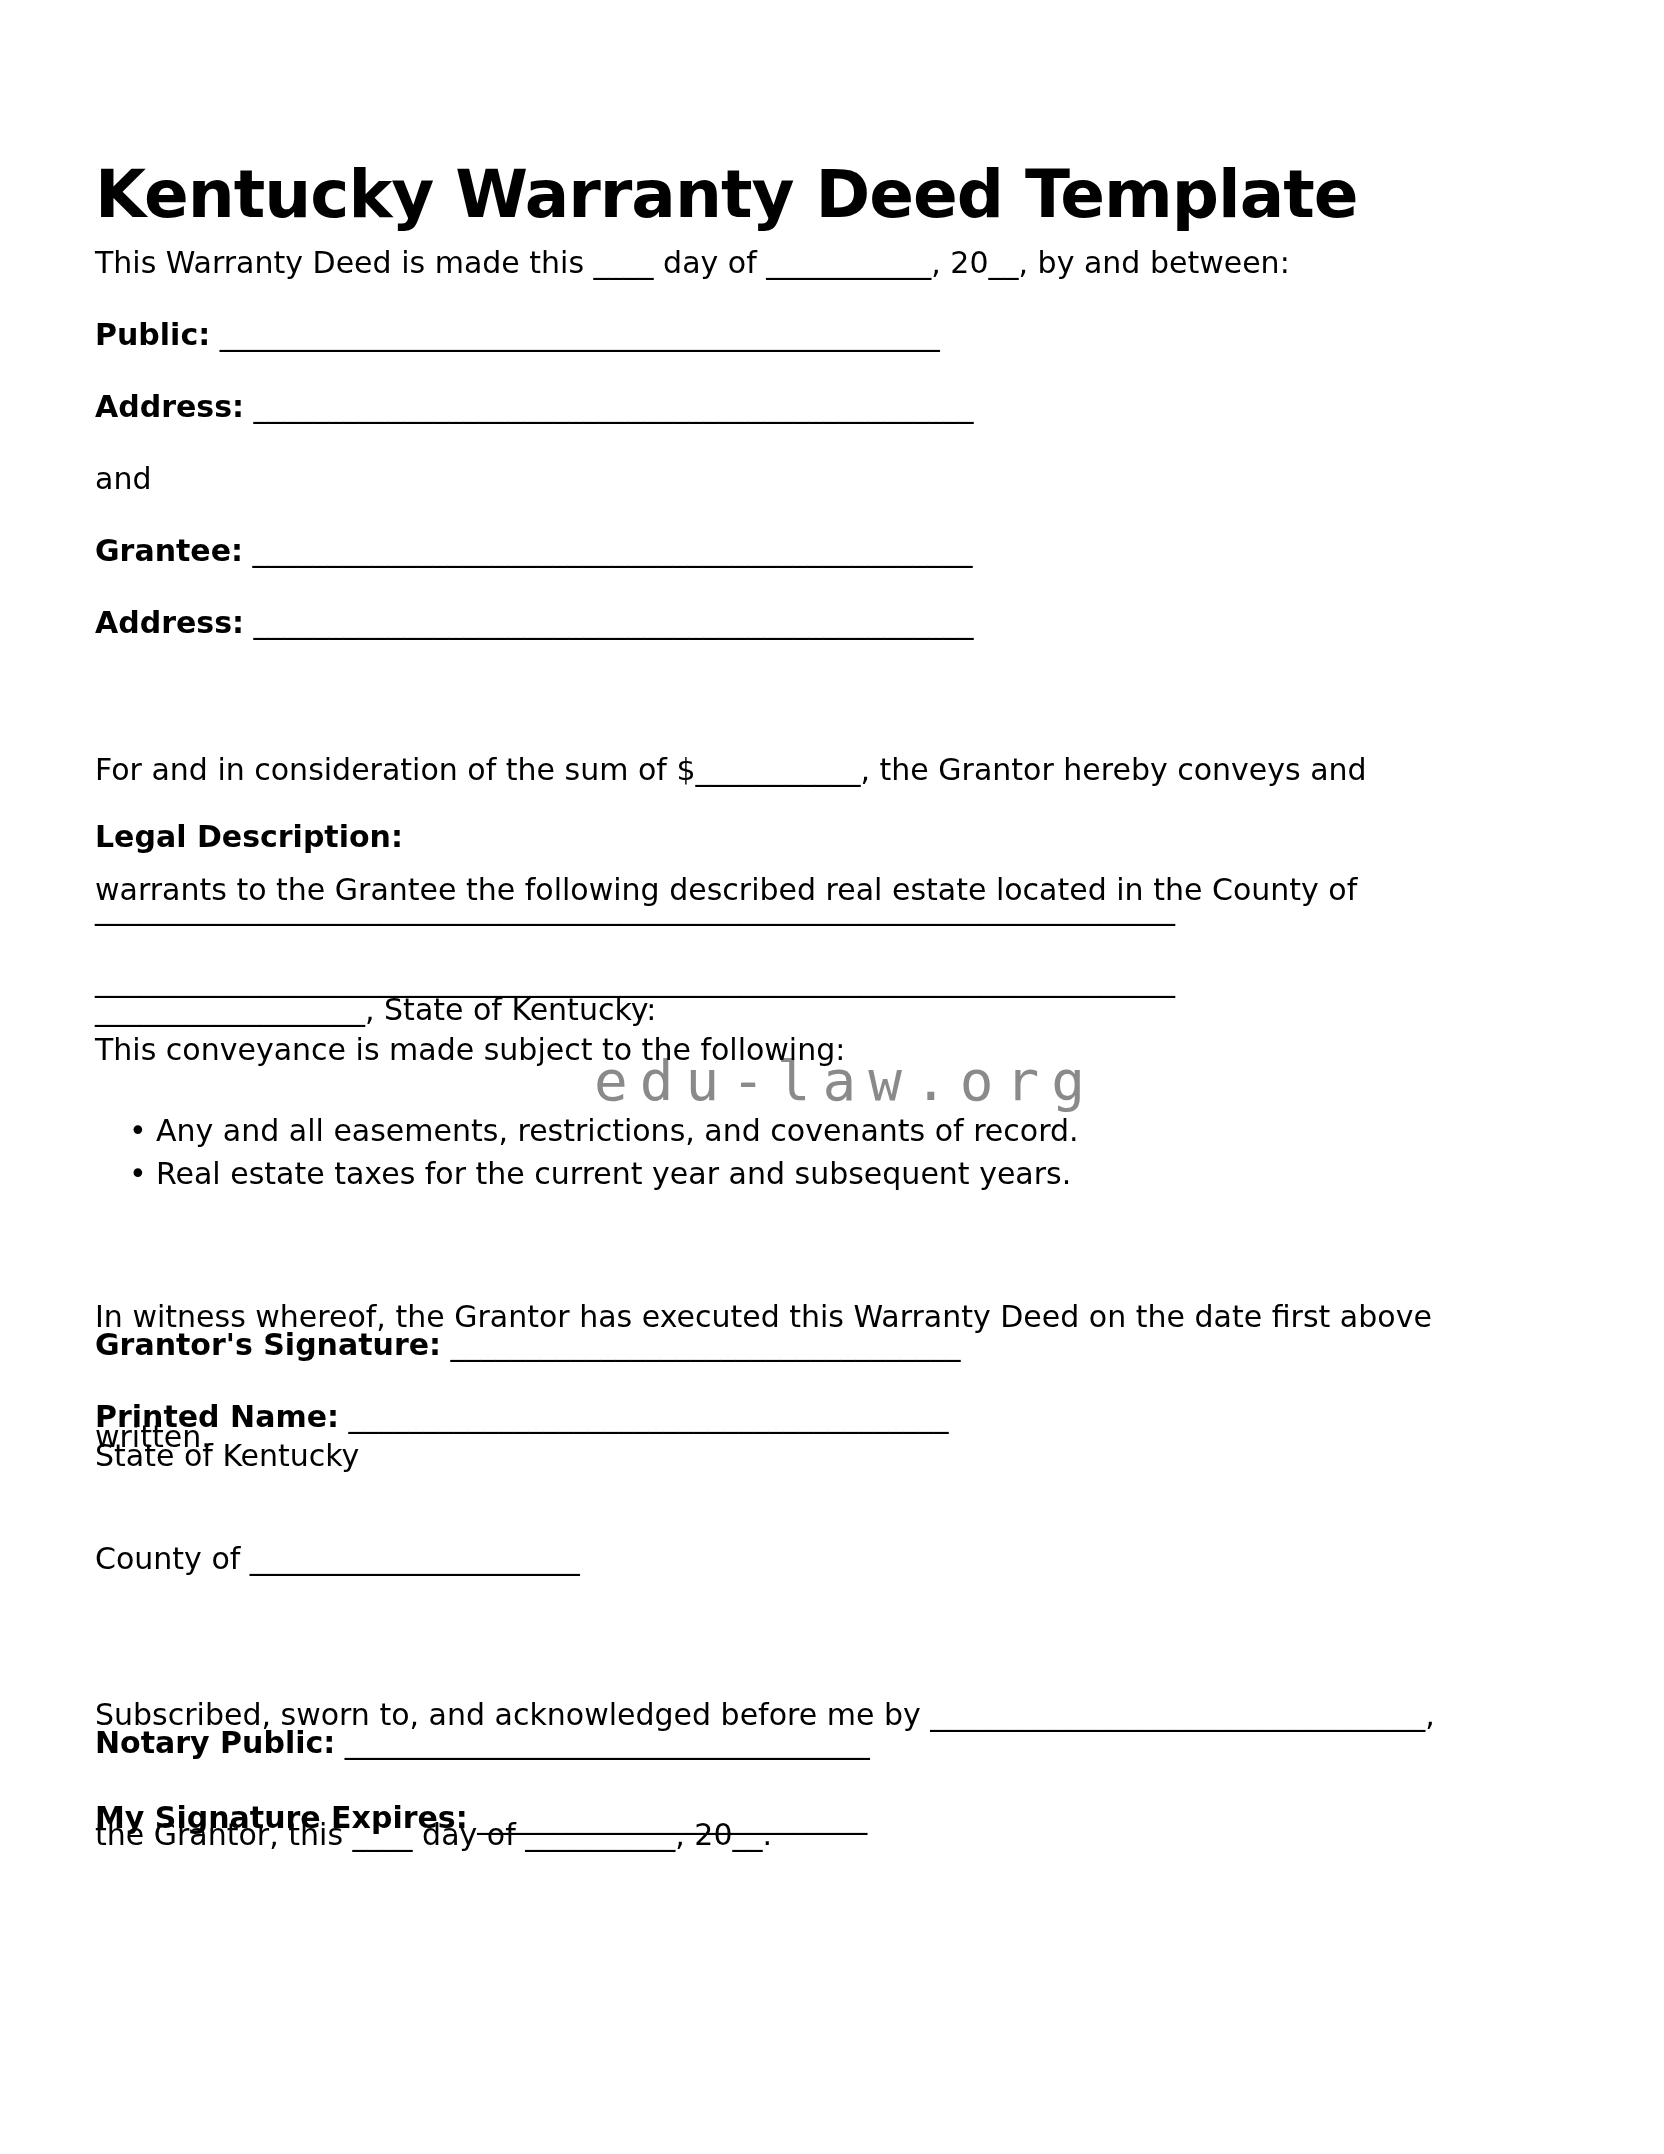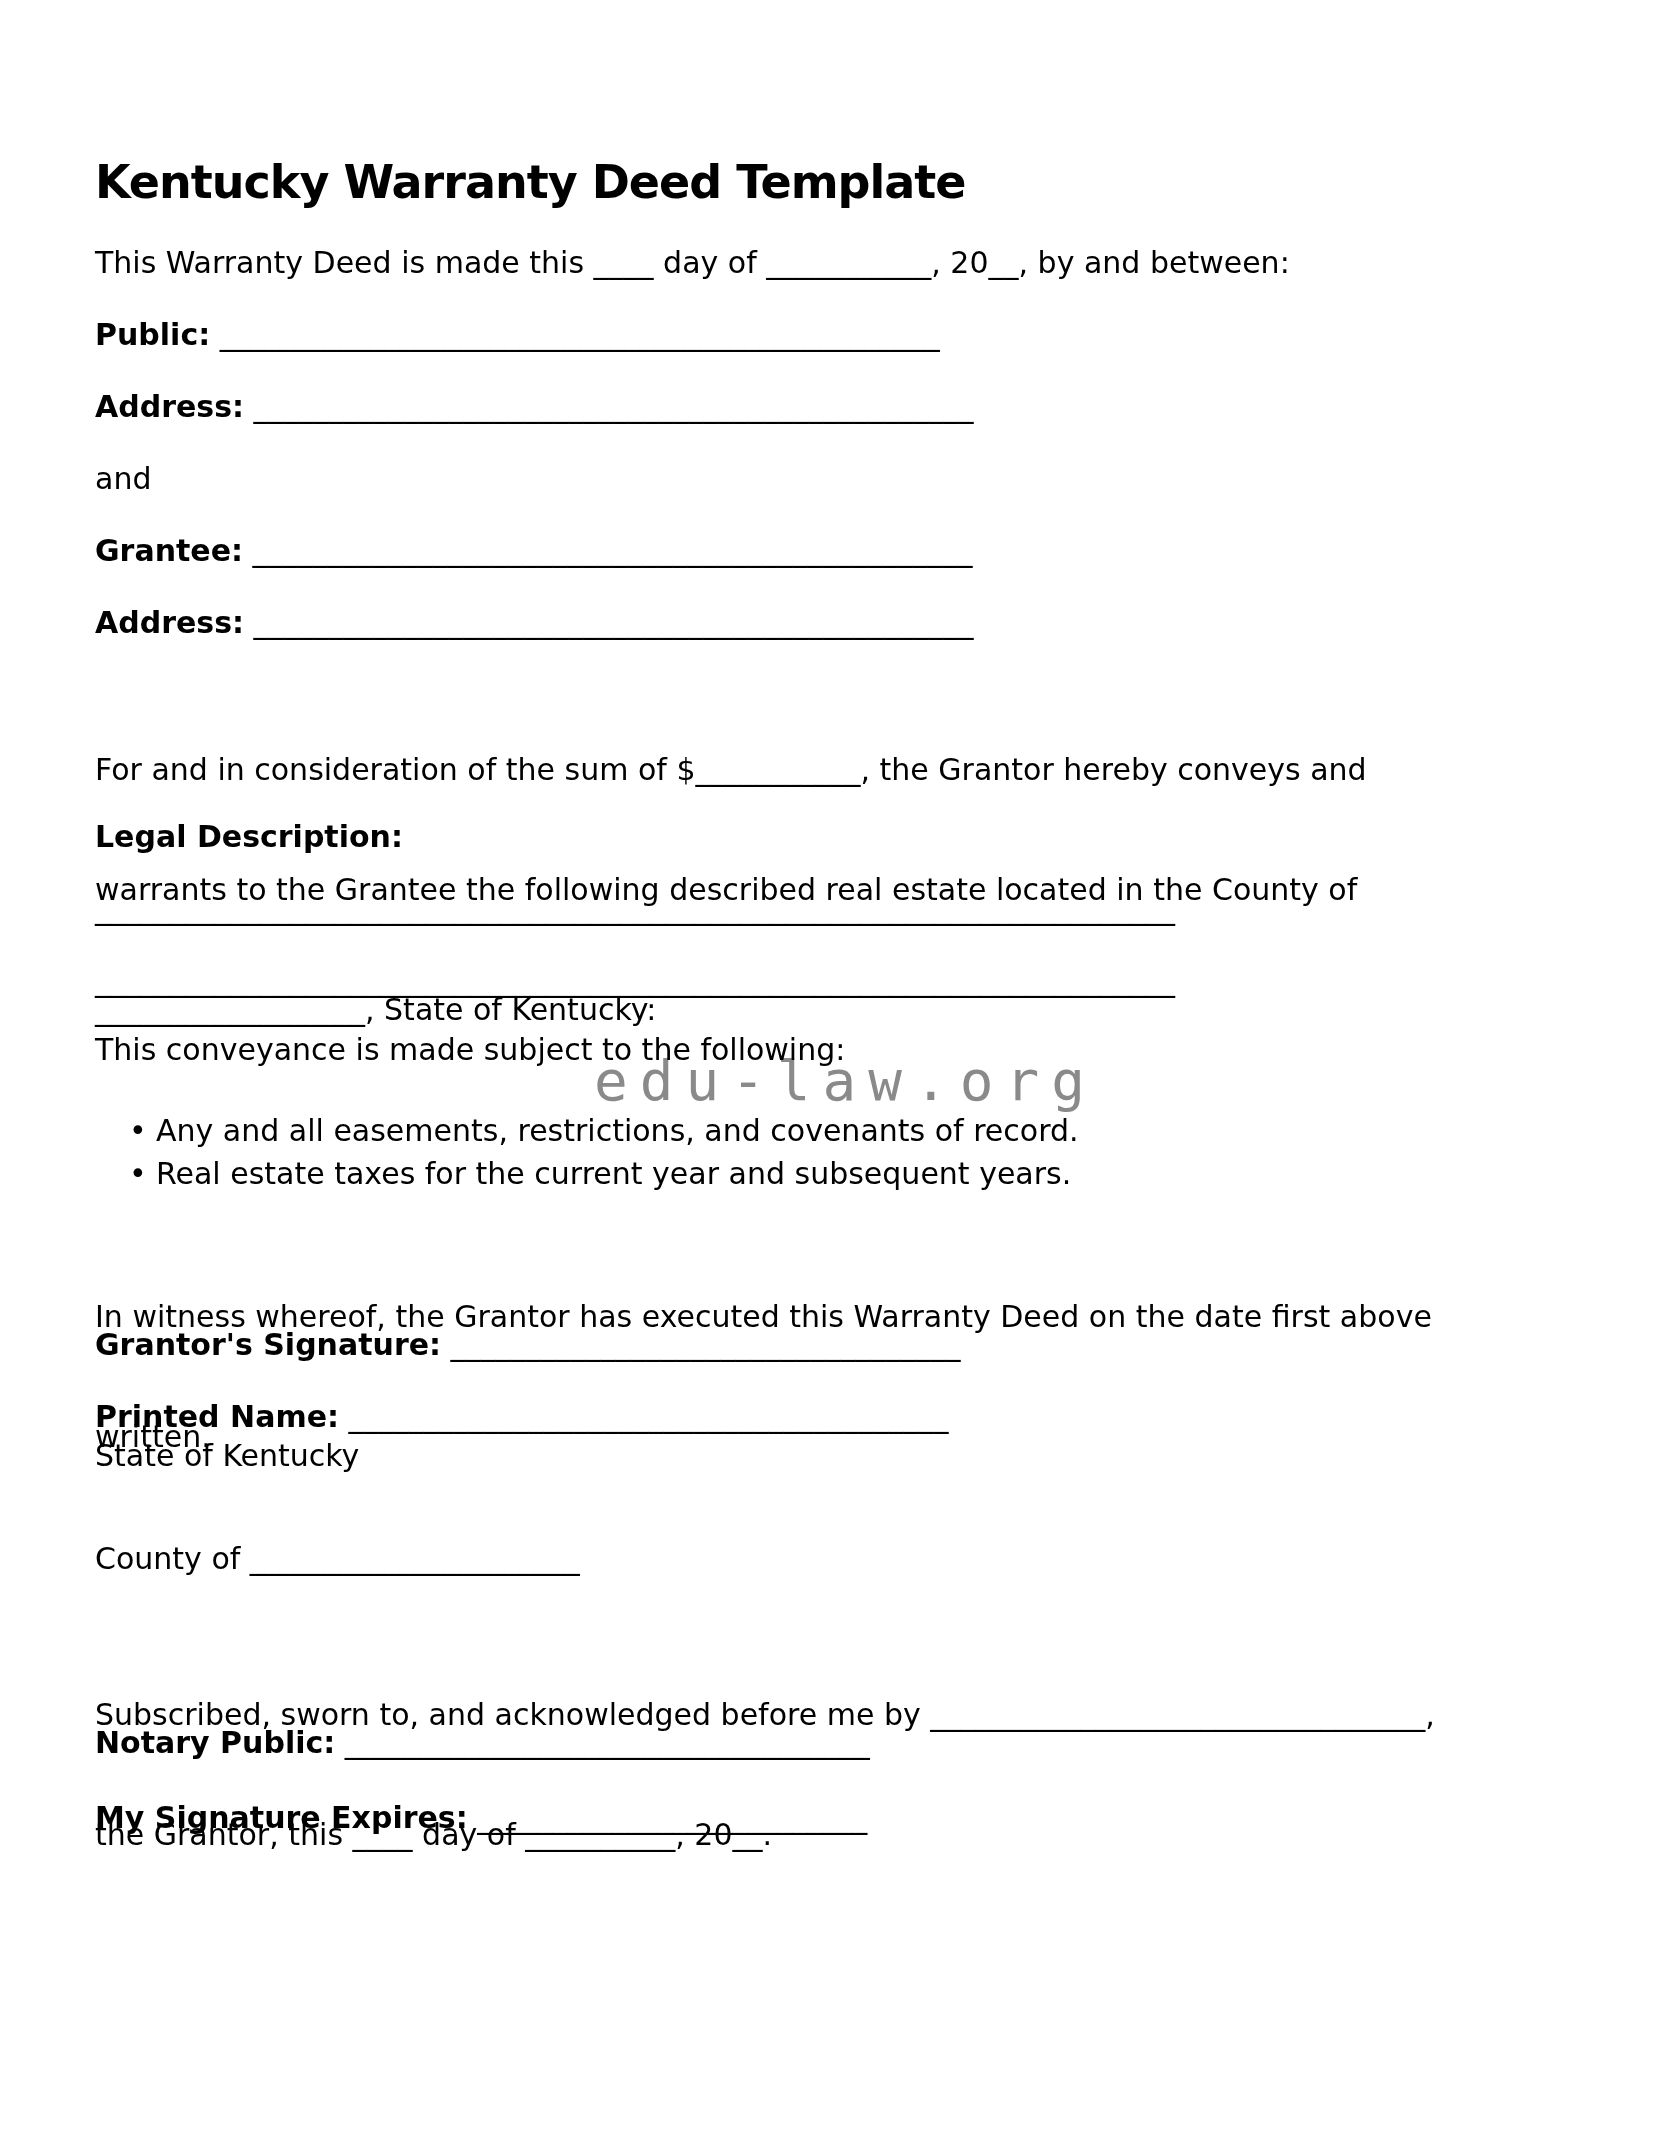--- a/index.html
+++ b/index.html
@@ -19,21 +19,21 @@
   .block {
     position: absolute;
     left: 95px;
     font-size: 30px;
     line-height: 40px;
     white-space: pre;
     z-index: 1;
   }
   .doc-title {
     top: 115px;
-    font-size: 46px;
+    font-size: 66px;
     line-height: 72px;
     font-weight: 700;
     letter-spacing: -1px;
   }
   .lbl { font-weight: 700; }
   .blank { font-weight: 400; }
   .watermark {
     position: absolute;
     left: 594px;
     top: 1056px;

